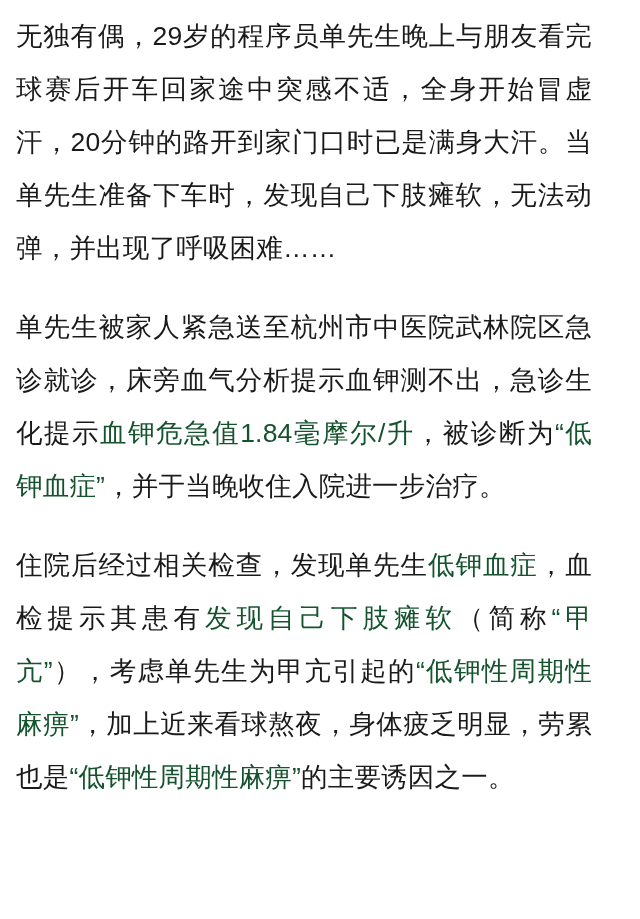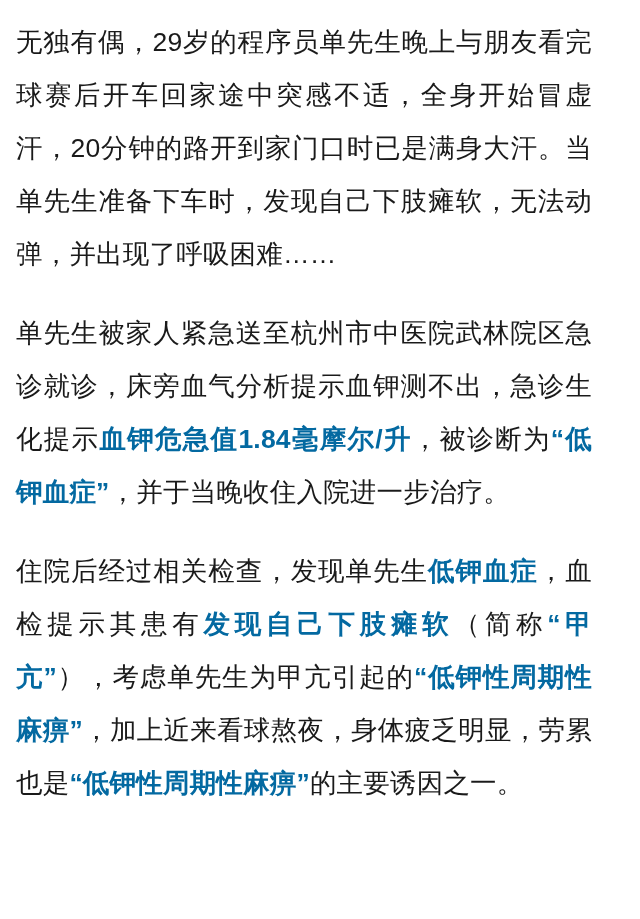--- a/index.html
+++ b/index.html
@@ -9,37 +9,37 @@
   body {
     width: 640px;
     height: 919px;
     background: #ffffff;
     font-family: "Liberation Sans", sans-serif;
     -webkit-font-smoothing: antialiased;
   }
   .article {
     box-sizing: border-box;
     width: 608px;
-    padding: 16px 16px 0 16px;
+    padding: 10px 16px 0 16px;
   }
   .para {
     font-size: 26.5px;
     line-height: 53px;
     color: #1a1a1a;
     letter-spacing: 0.2px;
     text-align: justify;
     margin: 0 0 26px 0;
     word-break: break-all;
   }
   .para:last-child {
     margin-bottom: 0;
   }
   .hl {
-    color: #0369a1;
-    font-weight: bold;
+    color: #14532d;
+    font-weight: normal;
   }
 </style>
 </head>
 <body>
 
 <div class="article">
   <p class="para">无独有偶，29岁的程序员单先生晚上与朋友看完球赛后开车回家途中突感不适，全身开始冒虚汗，20分钟的路开到家门口时已是满身大汗。当单先生准备下车时，发现自己下肢瘫软，无法动弹，并出现了呼吸困难……</p>
   <p class="para">单先生被家人紧急送至杭州市中医院武林院区急诊就诊，床旁血气分析提示血钾测不出，急诊生化提示<span class="hl">血钾危急值1.84毫摩尔/升</span>，被诊断为<span class="hl">“低钾血症”</span>，并于当晚收住入院进一步治疗。</p>
   <p class="para">住院后经过相关检查，发现单先生<span class="hl">低钾血症</span>，血检提示其患有<span class="hl">发现自己下肢瘫软</span>（简称<span class="hl">“甲亢”</span>），考虑单先生为甲亢引起的<span class="hl">“低钾性周期性麻痹”</span>，加上近来看球熬夜，身体疲乏明显，劳累也是<span class="hl">“低钾性周期性麻痹”</span>的主要诱因之一。</p>
 </div>

